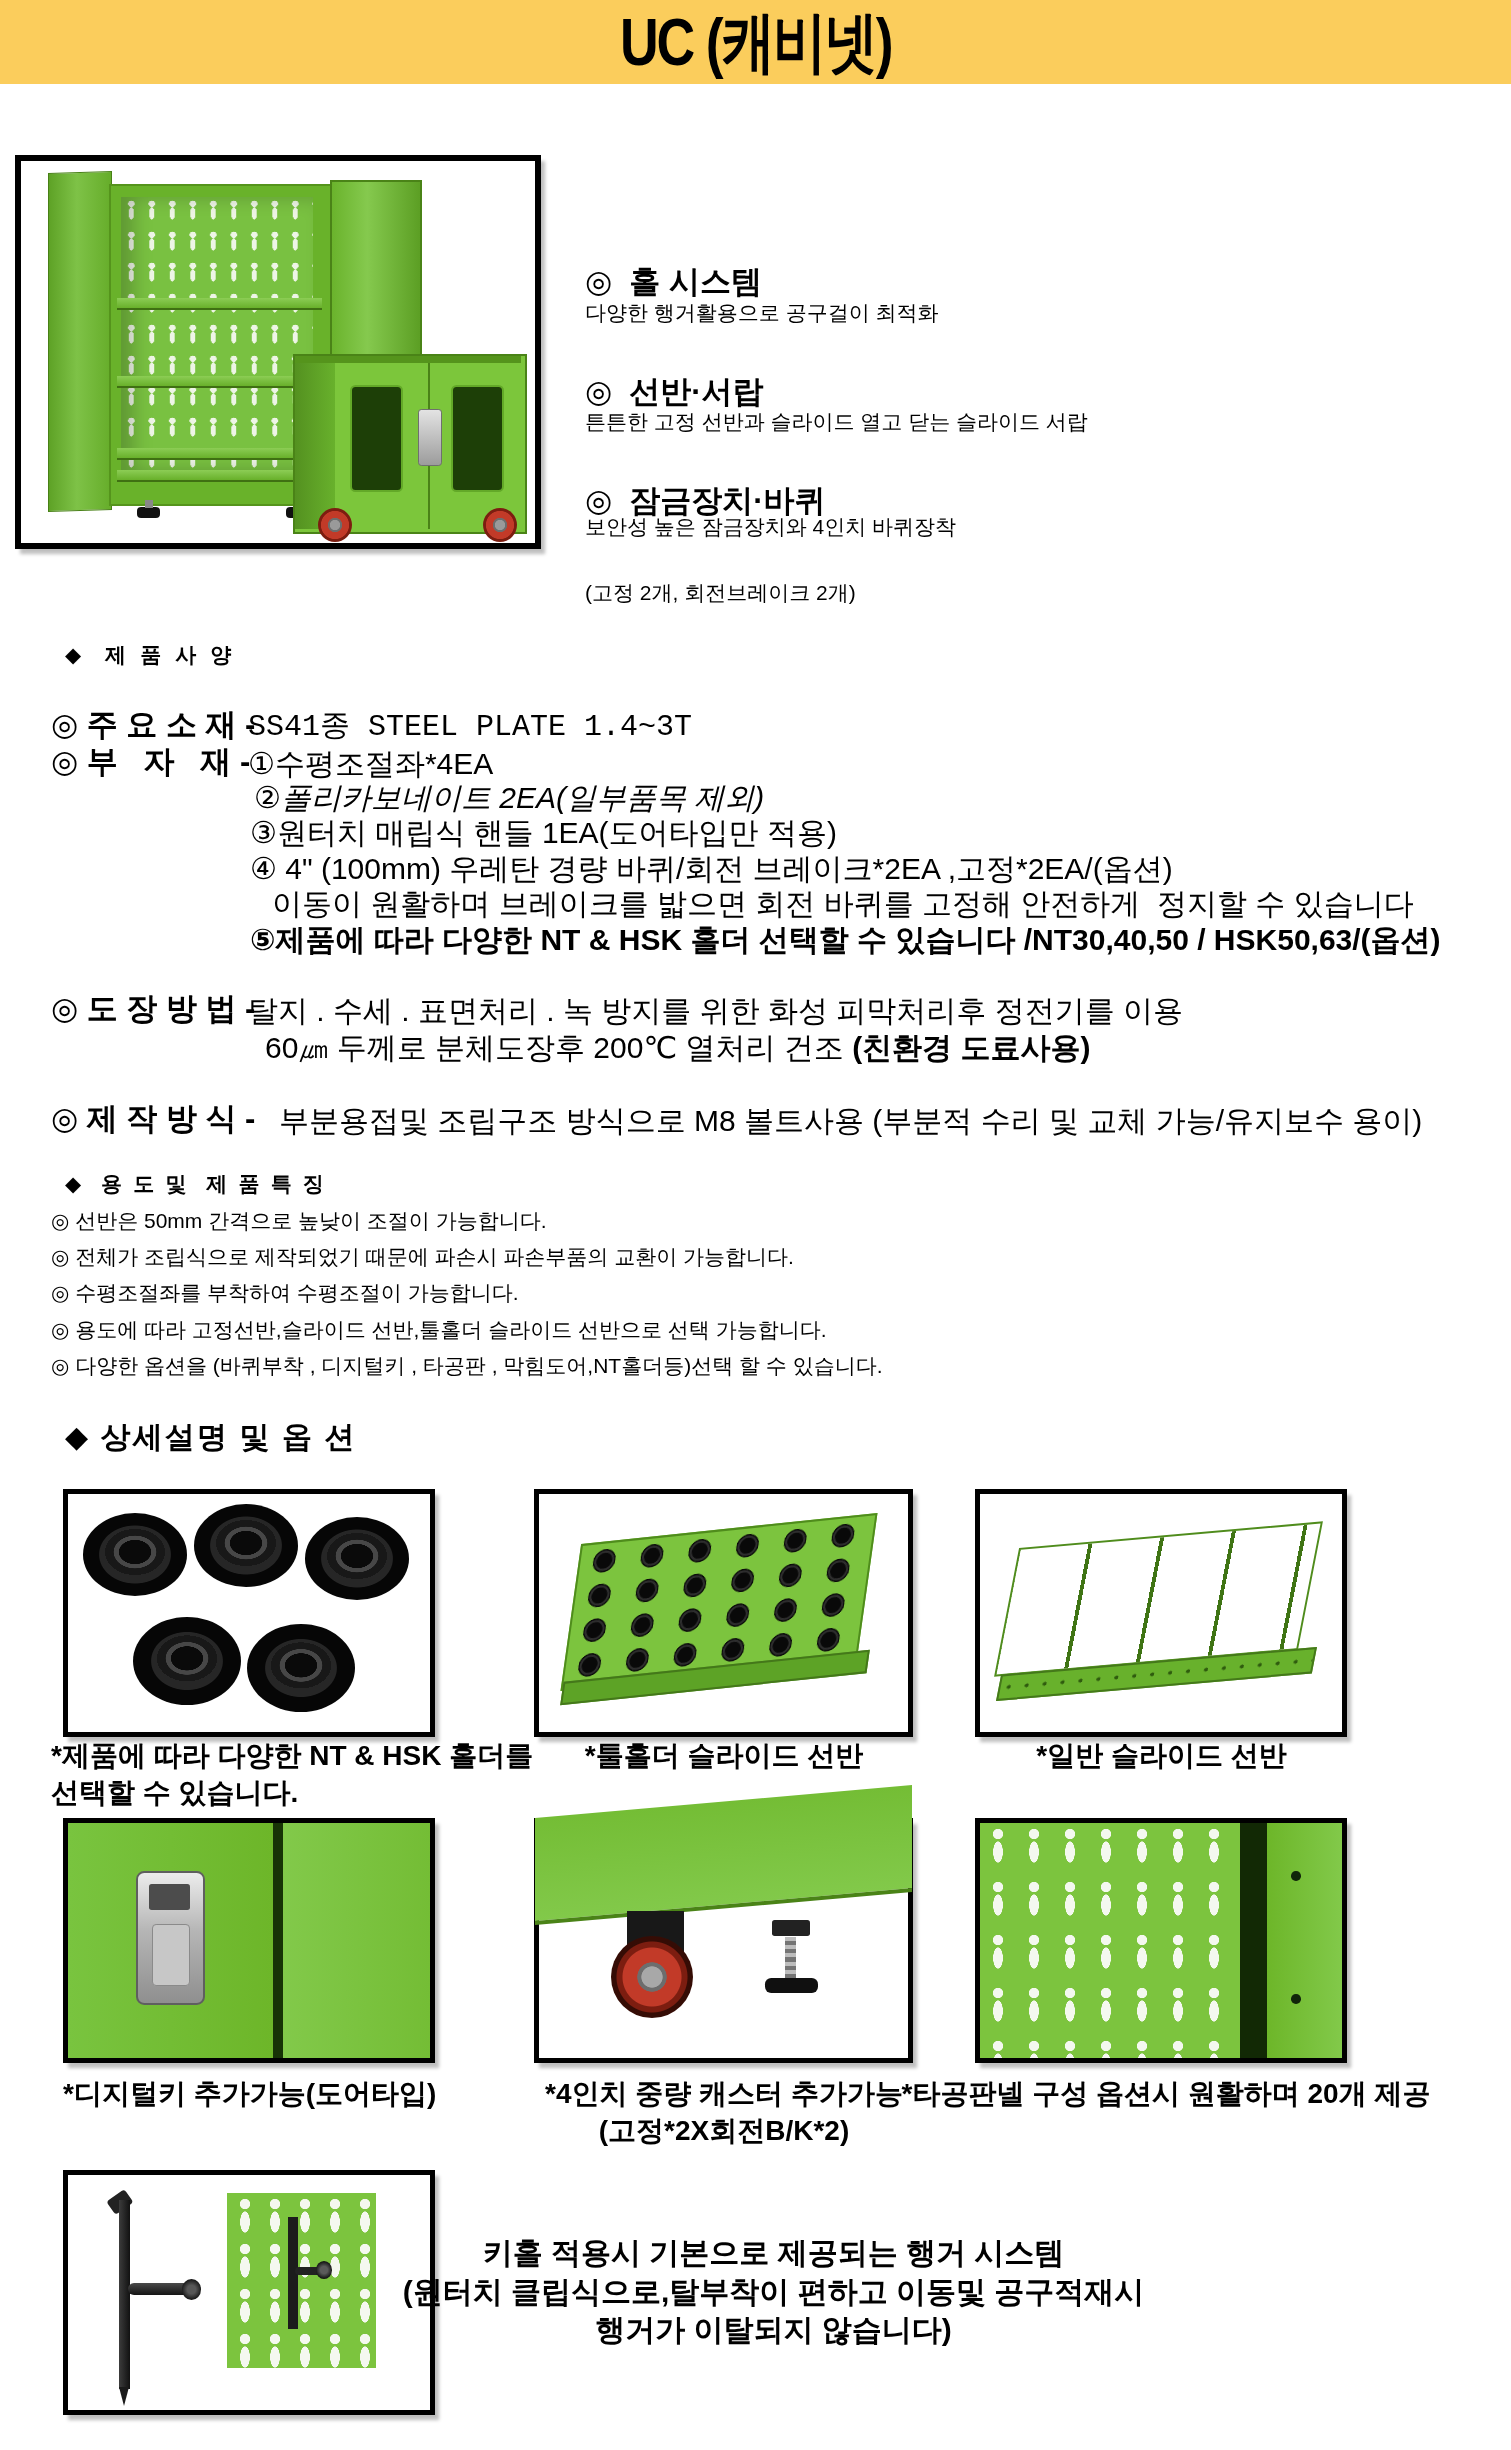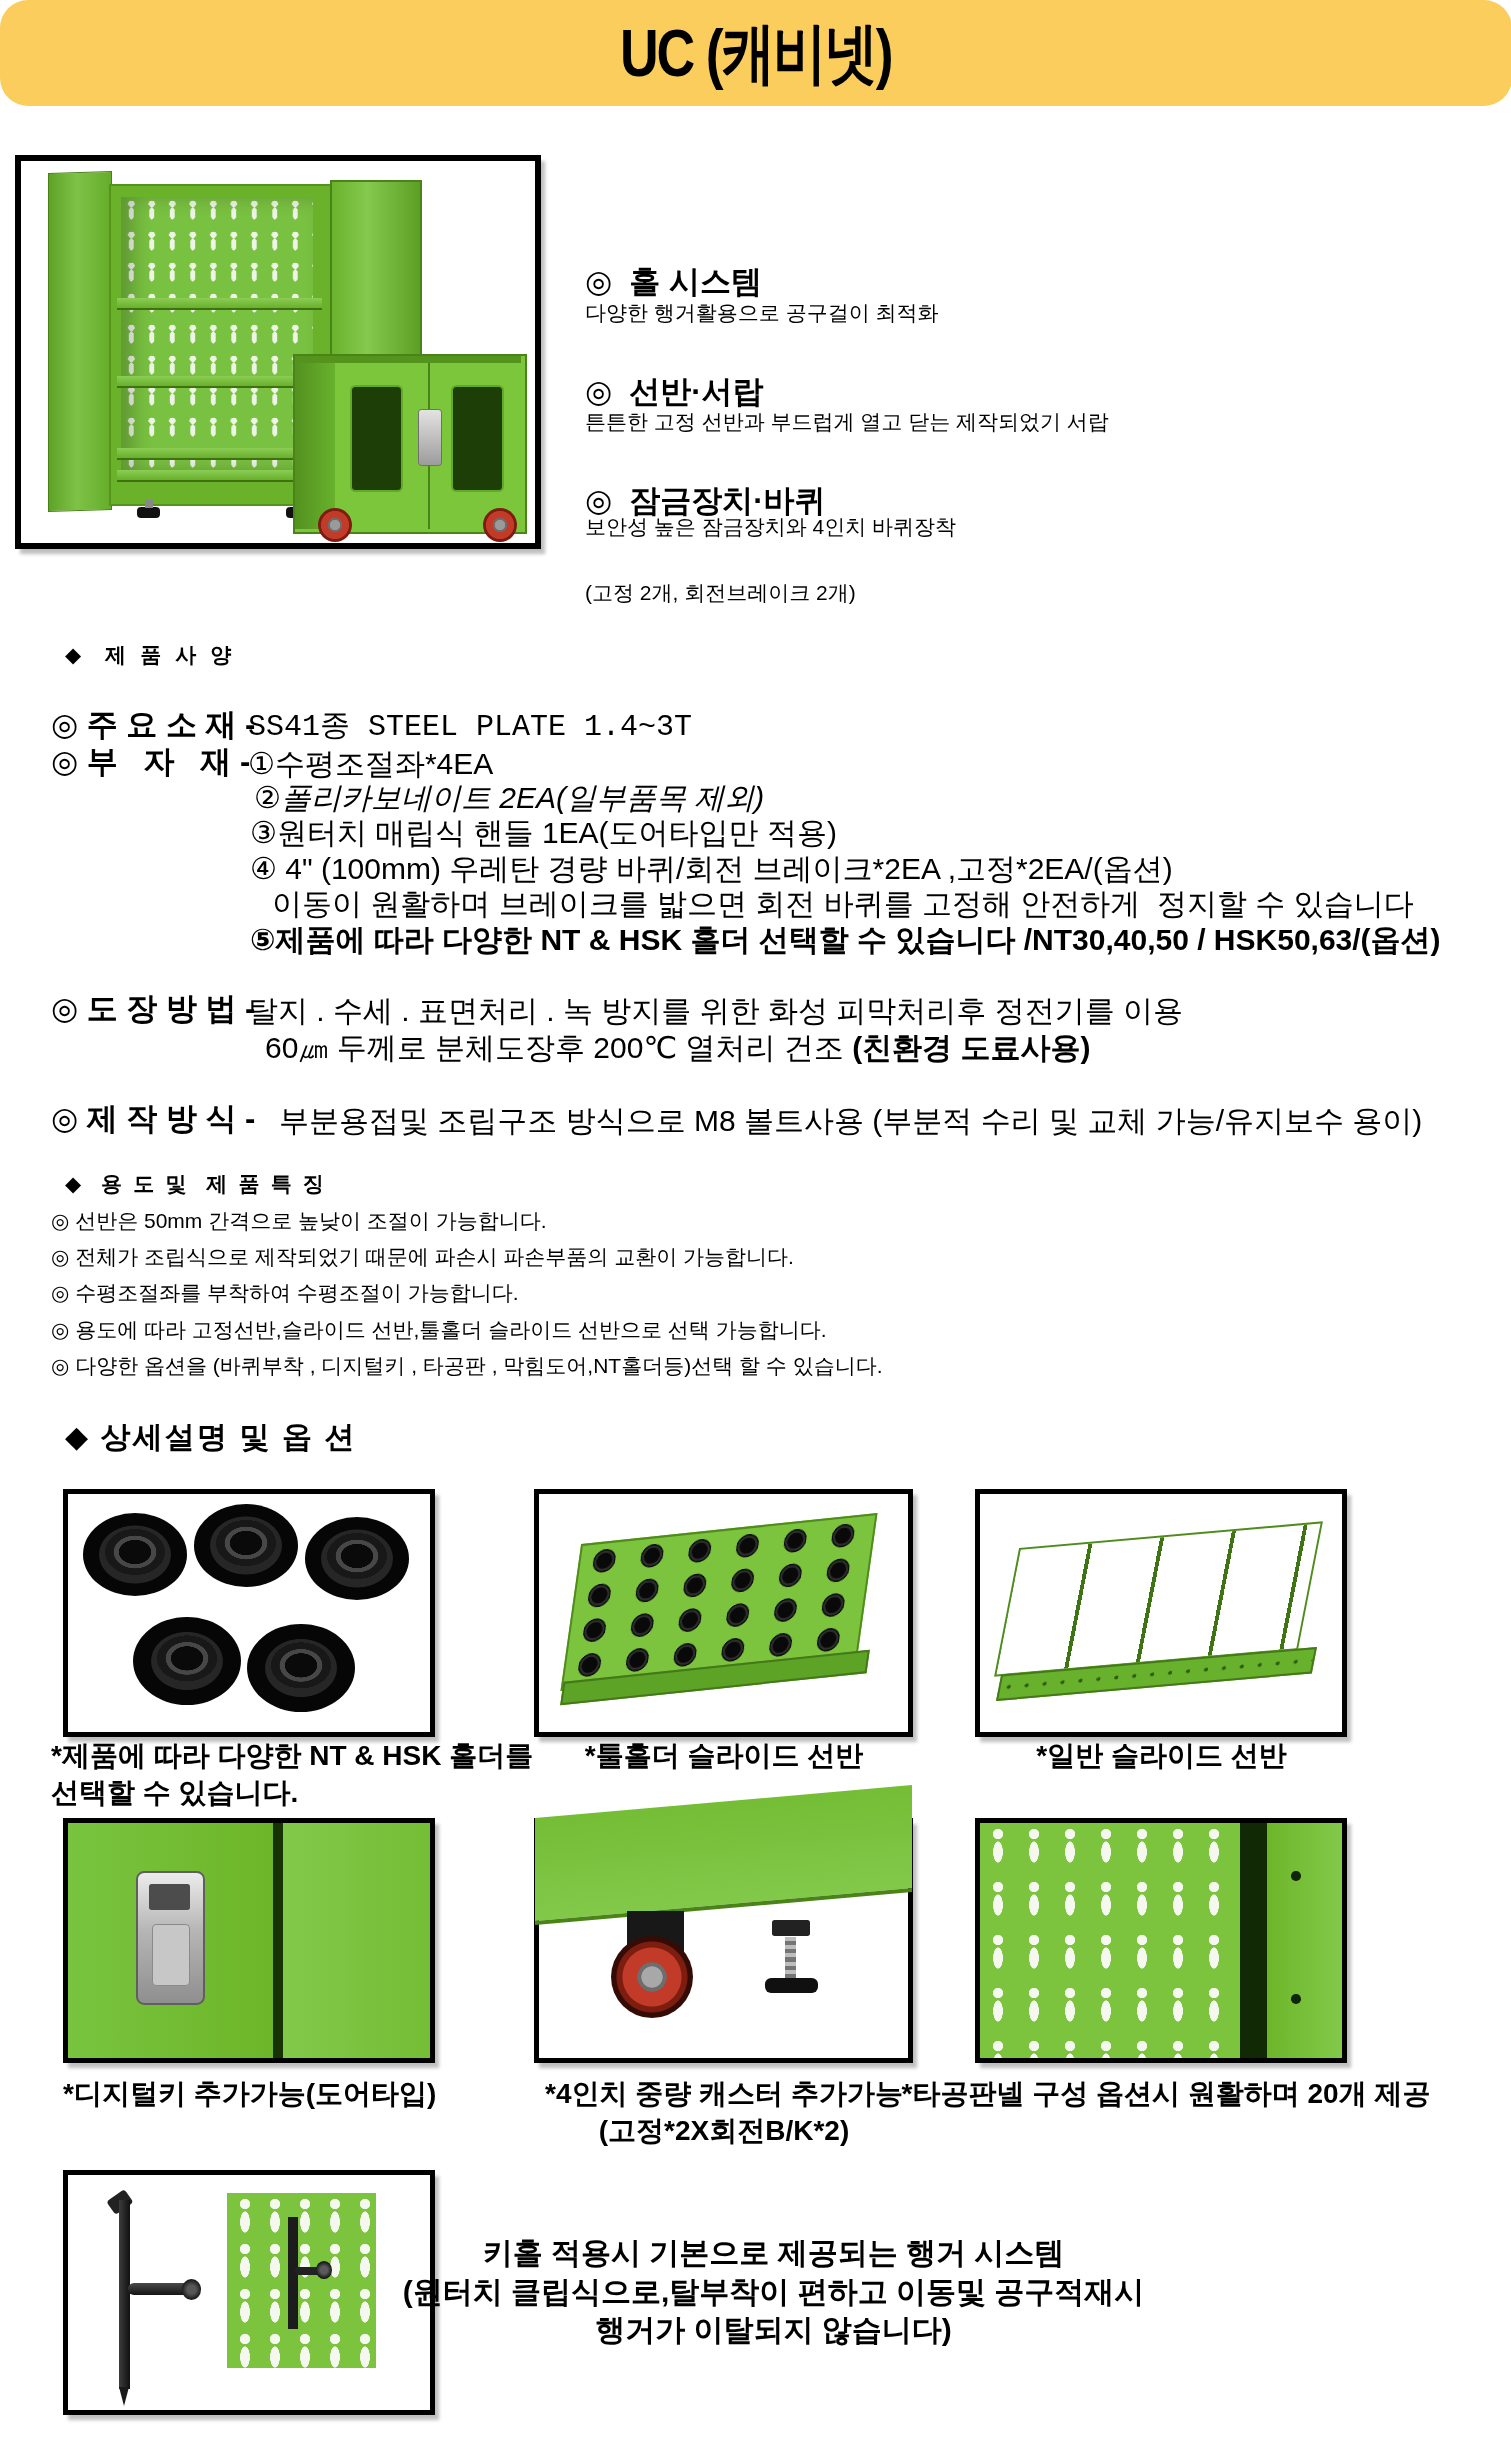--- a/index.html
+++ b/index.html
@@ -6,22 +6,22 @@
   #page{position:relative;width:1512px;height:2450px;background:#fff;overflow:hidden;
         font-family:"Liberation Sans","DejaVu Sans",sans-serif;color:#000;}
   .t{position:absolute;white-space:pre;line-height:1.2;}
   .b{font-weight:bold;}
   .ctr{text-align:center;} .fs41{font-size:28px;} .fs42{font-size:21px;}
   .fs44{font-size:30px;} .fs46{font-size:31px;}
   .box{position:absolute;border:5.5px solid #000;background:#fff;
        box-shadow:4.8px 5.5px 3.4px rgba(0,0,0,0.25);}
   .abs{position:absolute;}
   
-  .hdr{position:absolute;left:0;top:0;width:1512px;height:106px;background:#fbcd5c;
-       display:flex;align-items:center;justify-content:center;border-radius:28px;}
+  .hdr{position:absolute;left:0;top:0;width:1512px;height:84px;background:#fbcd5c;
+       display:flex;align-items:center;justify-content:center;}
   .hdr-title{font-size:67px;font-weight:bold;letter-spacing:-2.7px;
        display:inline-block;transform:scaleX(0.8);}
   
   .peg{background-color:#79c141;
     background-image:
       radial-gradient(circle 3.4px at 10.3px 6.8px,#eef5e6 3px,rgba(255,255,255,0) 3.4px),
       radial-gradient(4.1px 9.6px at 10.3px 16.4px,#eef5e6 62%,rgba(255,255,255,0) 67%);
     background-size:20.5px 31px;}
   .peg-big{background-color:#7cc43e;
     background-image:
@@ -86,21 +86,21 @@
                   background:radial-gradient(circle,#9a9a9a 0 4.8px,#6d6d6d 5.5px 6.8px,#c23a28 7.5px 13.7px,#7c1d10 14.4px);"></div>
       <div class="abs" style="left:471px;top:357px;width:19px;height:18px;background:#141414;"></div>
       <div class="wheel" style="left:462px;top:347px;width:34px;height:34px;
                   background:radial-gradient(circle,#9a9a9a 0 4.8px,#6d6d6d 5.5px 6.8px,#c23a28 7.5px 13.7px,#7c1d10 14.4px);"></div>
     </div>
   </div>
 
   <div class="t fs46 b" style="left:585px;top:263px;">◎  홀 시스템</div>
   <div class="t fs42" style="left:585px;top:300px;">다양한 행거활용으로 공구걸이 최적화</div>
   <div class="t fs46 b" style="left:585px;top:373px;">◎  선반·서랍</div>
-  <div class="t fs42" style="left:585px;top:409px;">튼튼한 고정 선반과 부드럽게 열고 닫는 제작되었기 서랍</div>
+  <div class="t fs42" style="left:585px;top:409px;">튼튼한 고정 선반과 슬라이드 열고 닫는 슬라이드 서랍</div>
   <div class="t fs46 b" style="left:585px;top:482px;">◎  잠금장치·바퀴</div>
   <div class="t fs42" style="left:585px;top:514px;">보안성 높은 잠금장치와 4인치 바퀴장착</div>
   <div class="t fs42" style="left:585px;top:580px;">(고정 2개, 회전브레이크 2개)</div>
 
   <div class="t fs42 b" style="left:65px;top:642px;letter-spacing:4.1px;">◆  제 품 사 양</div>
 
   <div class="t fs46 b" style="left:51px;top:706px;">◎ 주 요 소 재 -</div>
   <div class="t fs44" style="left:248px;top:709px;font-family:Liberation Mono, monospace;">SS41종 STEEL PLATE 1.4~3T</div>
   <div class="t fs46 b" style="left:51px;top:743px;">◎ 부   자   재 -</div>
   <div class="t fs44" style="left:248px;top:746px;">①수평조절좌*4EA</div>

